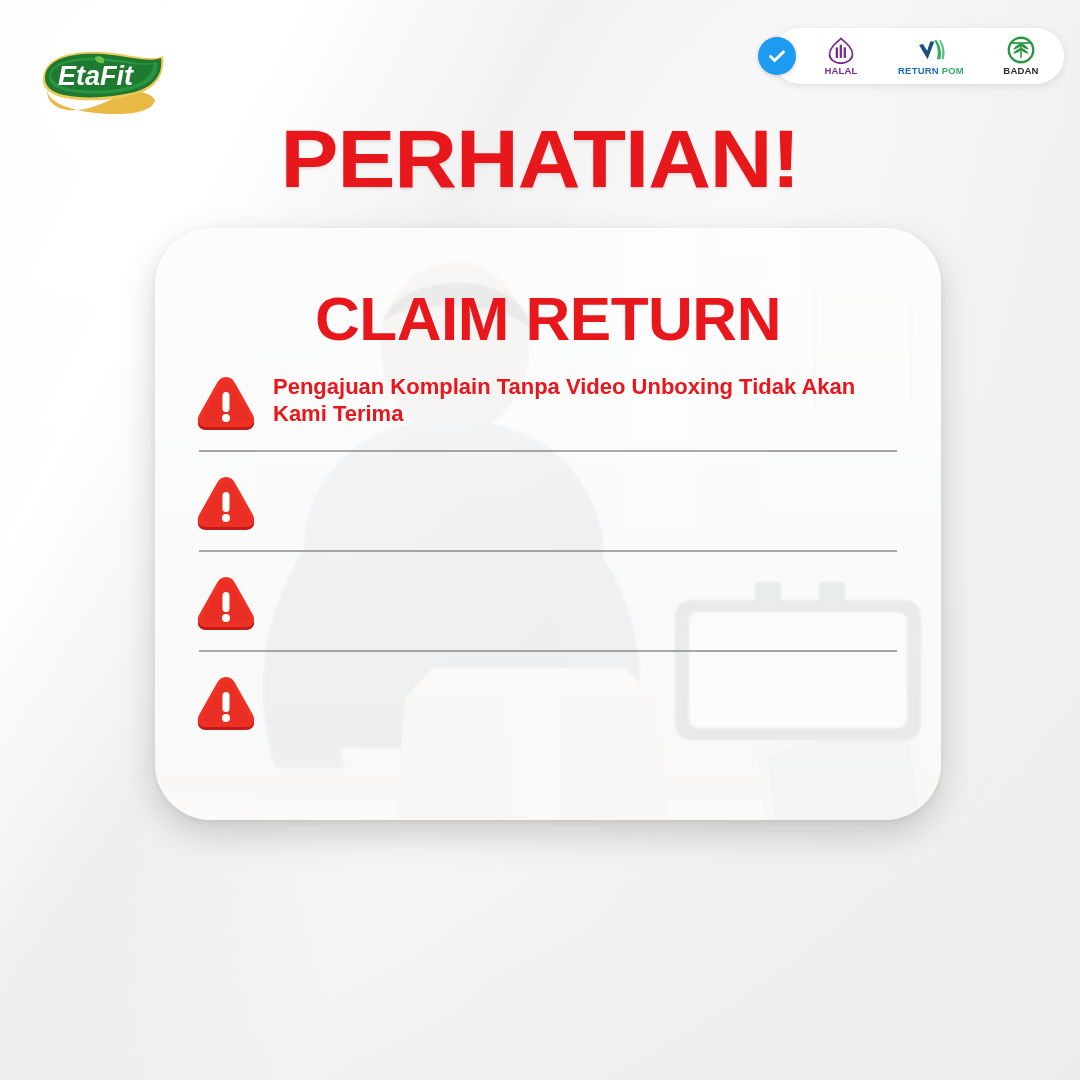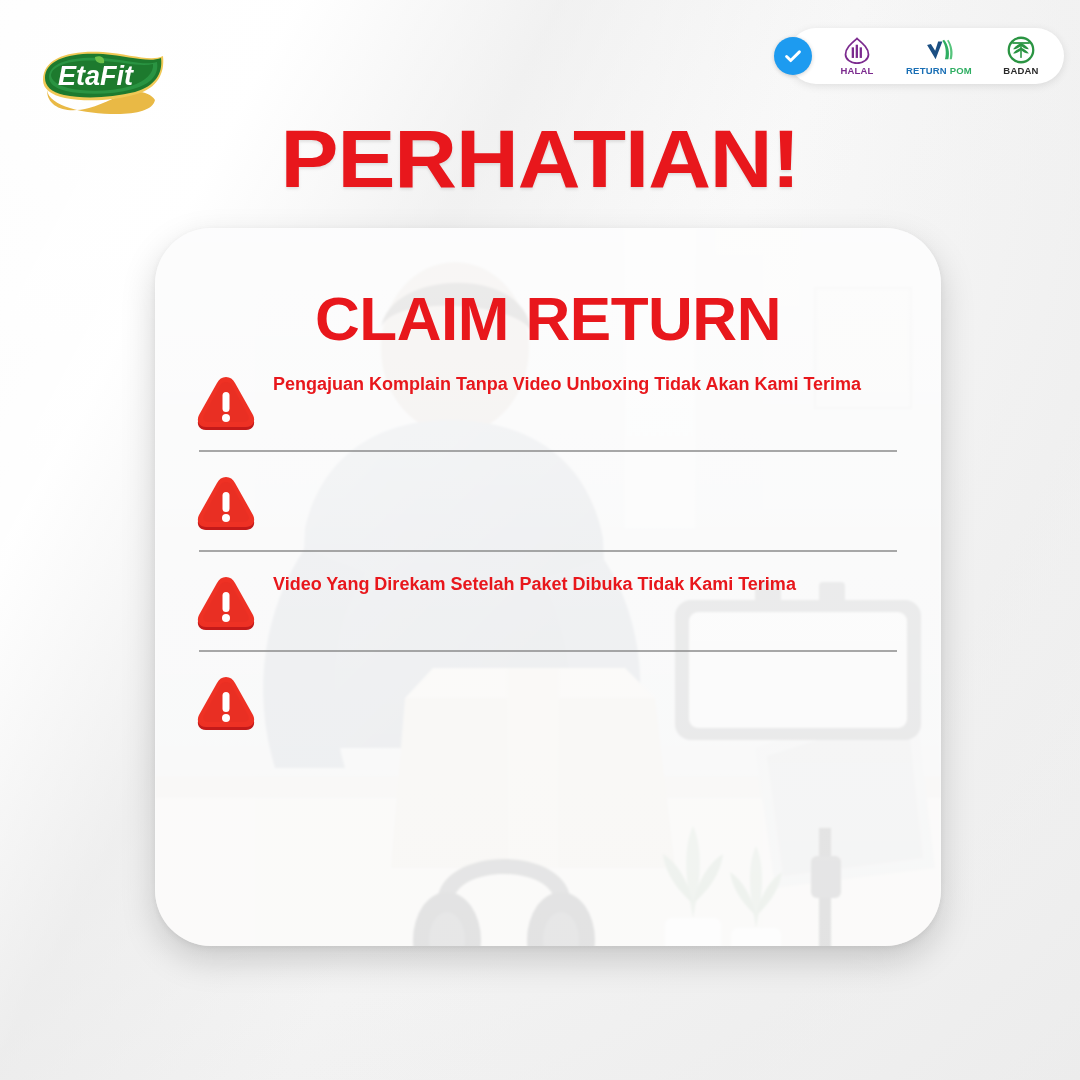--- a/index.html
+++ b/index.html
@@ -36,21 +36,21 @@
 
   
   .certs{
     position:absolute;right:16px;top:28px;
     height:56px;
     background:#ffffff;
     border-radius:28px;
     box-shadow:0 2px 8px rgba(0,0,0,.10);
     display:flex;align-items:center;
     padding:0 14px 0 40px;
-    gap:24px;
+    gap:32px;
     z-index:6;
   }
   .verified{
     position:absolute;left:-14px;top:50%;transform:translateY(-50%);
     width:38px;height:38px;border-radius:50%;
     background:#1d9bf0;
     display:flex;align-items:center;justify-content:center;
     box-shadow:0 1px 4px rgba(0,0,0,.18);
   }
   .cert{display:flex;flex-direction:column;align-items:center;justify-content:center;width:58px;}
@@ -70,21 +70,21 @@
     color:#E8171C;
     letter-spacing:-1px;
     transform:scaleX(1.06);
     line-height:1;
     z-index:5;
     text-shadow:0 2px 3px rgba(0,0,0,.10);
   }
 
   
   .card{
-    position:absolute;left:155px;top:228px;width:786px;height:718px;
+    position:absolute;left:155px;top:228px;width:786px;height:592px;
     border-radius:56px;
     background:#fbfbfb;
     box-shadow:0 14px 34px rgba(0,0,0,.17), 0 2px 6px rgba(0,0,0,.06);
     overflow:hidden;
     z-index:4;
   }
   
   .card-photo{position:absolute;inset:0;opacity:.30;filter:blur(1.2px) saturate(.55);}
   .card-veil{
     position:absolute;inset:0;
@@ -99,21 +99,21 @@
     letter-spacing:-.5px;line-height:1;
   }
 
   
   .list{position:absolute;left:38px;right:38px;top:140px;}
   .item{display:flex;align-items:flex-start;gap:14px;}
   .warn-icon{flex:0 0 auto;width:66px;height:60px;margin-top:6px;}
   .item-text{
     color:#E8171C;
     font-weight:bold;
-    font-size:18px;
+    font-size:22px;
     line-height:1.22;
     padding-top:6px;
   }
   .item-text.justify{text-align:justify;text-align-last:left;}
   .divider{height:2px;background:#8b8b8b;opacity:.75;margin:16px 6px 16px 6px;}
 </style>
 </head>
 <body>
 
 <div class="page-bg"></div>
@@ -281,21 +281,20 @@
       <div class="item">
         <div class="warn-icon">
           <svg viewBox="0 0 66 60" width="66" height="60">
             <path d="M33 6 C37 6 40 8 42 12 L60 44 C63 50 60 56 53 56 L13 56 C6 56 3 50 6 44 L24 12 C26 8 29 6 33 6 Z" fill="#c41a1a"></path>
             <path d="M33 3 C37 3 40 5 42 9 L60 41 C63 47 60 53 53 53 L13 53 C6 53 3 47 6 41 L24 9 C26 5 29 3 33 3 Z" fill="#ee3124"></path>
             <path d="M33 8 C36 8 38 9 39 12 L55 41 C57 45 55 48 50 48 L16 48 C11 48 9 45 11 41 L27 12 C28 9 30 8 33 8 Z" fill="#e62e23" opacity=".55"></path>
             <rect x="29.5" y="18" width="7" height="20" rx="3.5" fill="#ffffff"></rect>
             <circle cx="33" cy="44" r="4" fill="#ffffff"></circle>
           </svg>
         </div>
-        <div class="item-text">Video Yang Direkam Setelah Paket Dibuka Tidak Kami Terima</div>
       </div>
 
       <div class="divider"></div>
 
       <div class="item">
         <div class="warn-icon">
           <svg viewBox="0 0 66 60" width="66" height="60">
             <path d="M33 6 C37 6 40 8 42 12 L60 44 C63 50 60 56 53 56 L13 56 C6 56 3 50 6 44 L24 12 C26 8 29 6 33 6 Z" fill="#c41a1a"></path>
             <path d="M33 3 C37 3 40 5 42 9 L60 41 C63 47 60 53 53 53 L13 53 C6 53 3 47 6 41 L24 9 C26 5 29 3 33 3 Z" fill="#ee3124"></path>
             <path d="M33 8 C36 8 38 9 39 12 L55 41 C57 45 55 48 50 48 L16 48 C11 48 9 45 11 41 L27 12 C28 9 30 8 33 8 Z" fill="#e62e23" opacity=".55"></path>

